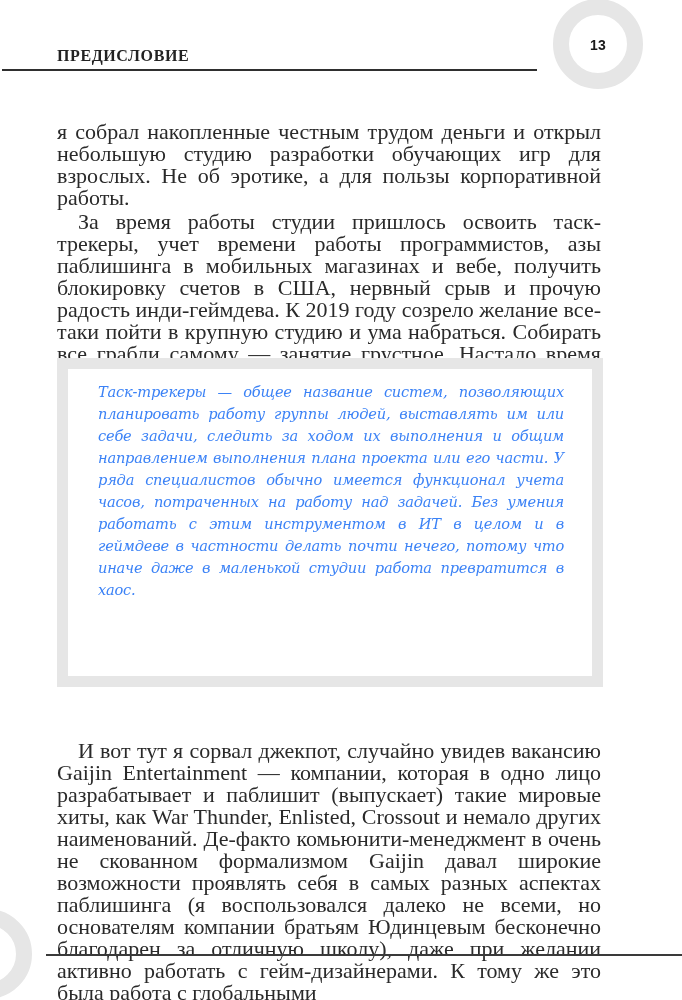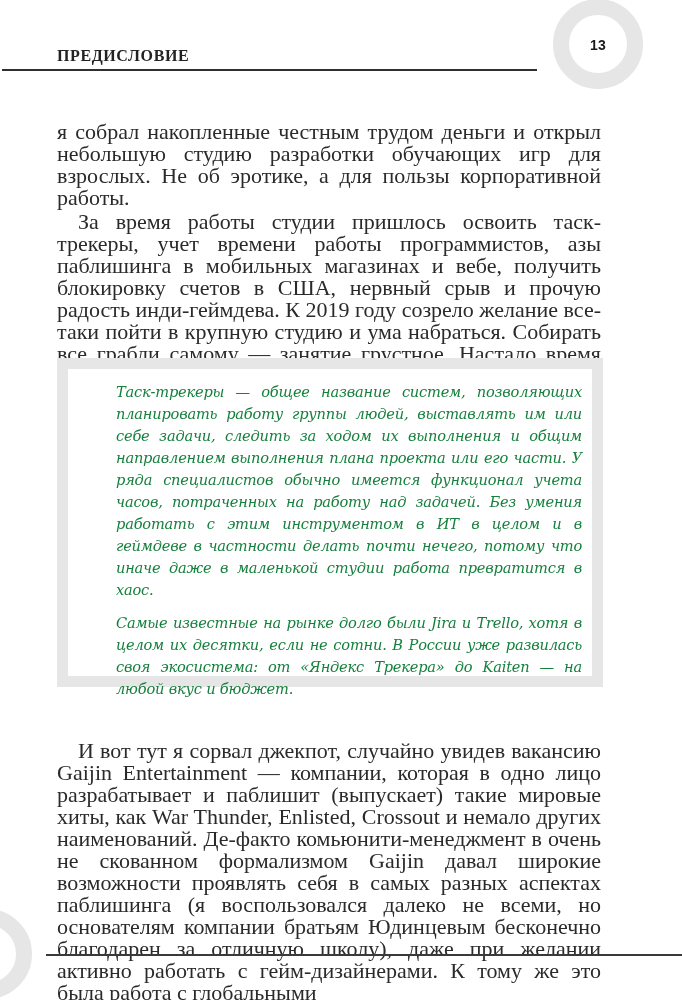--- a/index.html
+++ b/index.html
@@ -36,23 +36,23 @@
   .text-col p { margin: 0; }
   .indent { text-indent: 21px; }
   #p1 { top: 121px; }
   #p2 { top: 211px; }
   #p3 { top: 740px; }
   .callout {
     position: absolute; left: 57px; top: 358px; width: 524px; height: 307px;
     border: 11px solid #e6e6e6; background: #ffffff;
   }
   .callout-body {
-    position: absolute; left: 48px; top: 12px; width: 466px;
+    position: absolute; left: 30px; top: 12px; width: 466px;
     font-family: "DejaVu Serif", serif; font-style: italic;
-    font-size: 14.6px; line-height: 22px; color: #15803d;
+    font-size: 14.6px; line-height: 22px; color: #3b82f6;
     text-align: justify; letter-spacing: -0.2px;
   }
   .callout-body p { margin: 0 0 11px 0; }
   .ring-bottom {
     position: absolute; left: -58px; top: 909px; width: 58px; height: 58px;
     border: 16px solid #e6e6e6; border-radius: 50%;
   }
   .rule-bottom {
     position: absolute; left: 46px; top: 954px; width: 636px; height: 2px; background: #3a3a3a;
   }
@@ -70,21 +70,20 @@
   <p>я собрал накопленные честным трудом деньги и открыл небольшую сту­дию разработки обучающих игр для взрослых. Не об эротике, а для поль­зы корпоративной работы.</p>
 </div>
 
 <div class="text-col" id="p2">
   <p class="indent">За время работы студии пришлось освоить таск-трекеры, учет време­ни работы программистов, азы паблишинга в мобильных магазинах и ве­бе, получить блокировку счетов в США, нервный срыв и прочую радость инди-геймдева. К 2019 году созрело желание все-таки пойти в крупную студию и ума набраться. Собирать все грабли самому — занятие грустное. Настало время припасть к источнику уже собранной мудрости. Да и прос­то снова захотелось чего-то большого.</p>
 </div>
 
 <div class="callout">
   <div class="callout-body">
     <p>Таск-трекеры — общее название систем, позволяющих пла­нировать работу группы людей, выставлять им или себе за­дачи, следить за ходом их выполнения и общим направлением выполнения плана проекта или его части. У ряда специалис­тов обычно имеется функционал учета часов, потраченных на работу над задачей. Без умения работать с этим ин­струментом в ИТ в целом и в геймдеве в частности делать почти нечего, потому что иначе даже в маленькой студии работа превратится в хаос.</p>
-    <p>Самые известные на рынке долго были Jira и Trello, хотя в це­лом их десятки, если не сотни. В России уже развилась своя экосистема: от «Яндекс Трекера» до Kaiten — на любой вкус и бюджет.</p>
   </div>
 </div>
 
 <div class="text-col" id="p3">
   <p class="indent">И вот тут я сорвал джекпот, случайно увидев вакансию Gaijin Entertainment — компании, которая в одно лицо разрабатывает и пабли­шит (выпускает) такие мировые хиты, как War Thunder, Enlisted, Crossout и немало других наименований. Де-факто комьюнити-менеджмент в очень не скованном формализмом Gaijin давал широкие возможности проявлять себя в самых разных аспектах паблишинга (я воспользовался далеко не всеми, но основателям компании братьям Юдинцевым беско­нечно благодарен за отличную школу), даже при желании активно ра­ботать с гейм-дизайнерами. К тому же это была работа с глобальными</p>
 </div>
 
 <div class="ring-bottom"></div>
 <div class="rule-bottom"></div>
 

